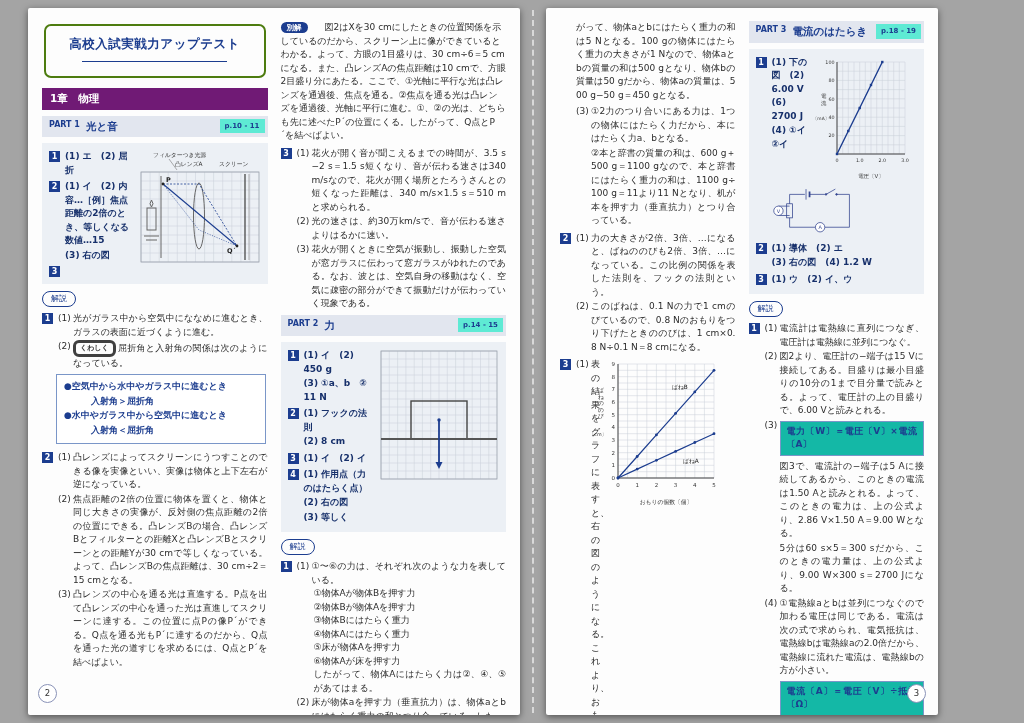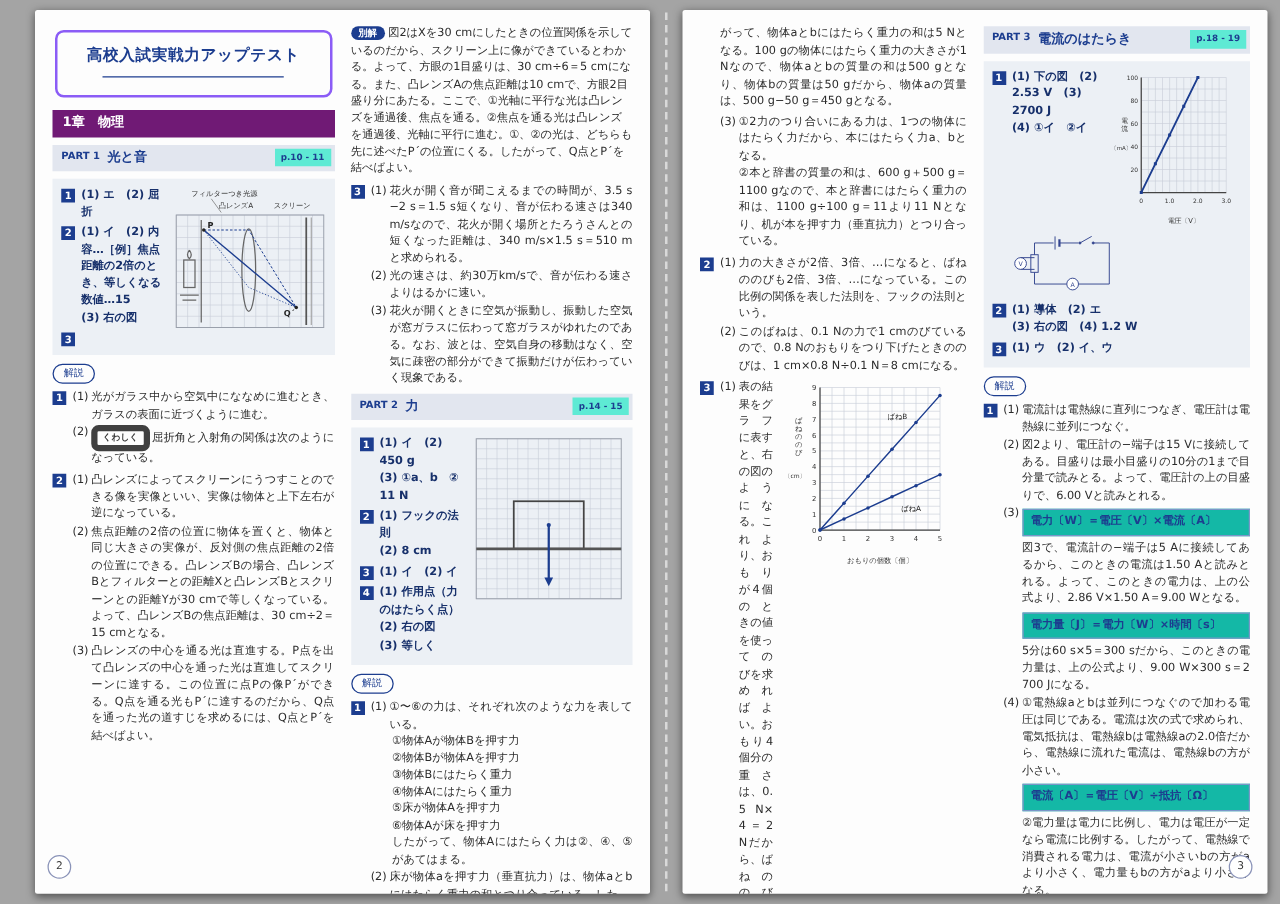--- a/index.html
+++ b/index.html
@@ -1,27 +1,27 @@
 <!DOCTYPE html>
 <html><head>
 <meta charset="utf-8">
 <style>
   html,body{margin:0;padding:0;}
   body{width:1024px;height:723px;background:#a4a4a4;position:relative;overflow:hidden;
        font-family:"DejaVu Sans","Liberation Sans",sans-serif;}
   .page{position:absolute;top:8px;height:707px;background:#fdfdfd;border-radius:2px;
         box-shadow:0 2px 7px rgba(0,0,0,.5);overflow:hidden;}
   #left-page{left:28px;width:492px;}
-  #right-page{left:546px;width:468px;}
+  #right-page{left:546px;width:392px;}
   #gutter{position:absolute;left:532px;top:10px;height:703px;width:0;border-left:2px dashed #d9d9d9;}
   .cols{display:flex;gap:13px;padding:13px 14px 10px;}
   .col{flex:1;min-width:0;font-size:9px;line-height:1.5;color:#2b2b2b;}
   .p-text,.cont-para,.bk-text{text-align:justify;word-break:break-all;}
   
-  .title-box{border:2px solid #8b5cf6;border-radius:7px;text-align:center;padding:9px 8px 8px;margin:3px 2px 10px;}
+  .title-box{border:2px solid #4d7c0f;border-radius:7px;text-align:center;padding:9px 8px 8px;margin:3px 2px 10px;}
   .tb-t{color:#1c3d8f;font-weight:bold;font-size:12.5px;letter-spacing:.5px;}
   .tb-line{border-top:1.5px solid #1c3d8f;width:72%;margin:7px auto 6px;}
   .tb-s{color:#1c3d8f;font-weight:bold;font-size:11.5px;letter-spacing:2px;}
   .chapter{background:#701a75;color:#fff;font-weight:bold;font-size:10.5px;padding:3px 8px;margin:0 0 6px;}
   .part{background:#e2e6ef;display:flex;align-items:flex-start;padding:3px 3px 3px 7px;margin:0 0 6px;}
   .part-num{color:#1c3d8f;font-weight:bold;font-size:8px;margin-right:6px;white-space:nowrap;}
   .part-title{color:#1c3d8f;font-weight:bold;font-size:10.5px;flex:1;}
   .part-pages{background:#5eead4;color:#1c3d8f;font-weight:bold;font-size:7px;padding:2px 5px;white-space:nowrap;}
   .answers{background:#ecEFf4;background:#ecf0f5;padding:7px 7px 5px;margin:0 0 7px;overflow:hidden;}
   .ans-item{display:flex;margin-bottom:2px;}
@@ -33,31 +33,31 @@
   .kaisetsu-wrap{margin:2px 0 5px;}
   .kaisetsu{display:inline-block;border:1.2px solid #1c3d8f;color:#1c3d8f;border-radius:9px;
             font-size:8px;font-weight:normal;padding:1px 8px;}
   .exp{display:flex;margin-bottom:3px;}
   .exp-body{flex:1;min-width:0;}
   .exp-para{display:flex;margin-bottom:1px;}
   .p-label{flex:0 0 auto;margin-right:2px;white-space:nowrap;min-width:13px;}
   .p-label.empty{min-width:13px;}
   .p-text{flex:1;min-width:0;}
   .sub-line{margin-left:2px;}
-  .tag{display:inline-block;border:5px solid #404040;border-radius:6px;font-size:7px;padding:0 4px;
+  .tag{display:inline-block;border:3px solid #404040;border-radius:6px;font-size:7px;padding:0 4px;
        margin-right:2px;font-weight:bold;color:#333;vertical-align:1px;}
   .blue-box{border:1.2px solid #7a96c8;background:#fff;color:#1c3d8f;font-weight:bold;
             padding:5px 7px;margin:3px 2px 7px 14px;}
   .bb-line{margin-bottom:1px;}
   .bb-line.indent{text-indent:3em;}
   .formula-box{border:1.2px solid #7a96c8;background:#14b8a6;color:#1c3d8f;font-weight:bold;
                padding:3px 6px;margin:2px 0 3px;font-size:9px;}
   .betsukai{margin-bottom:4px;}
   .betsukai-badge{background:#1c3d8f;color:#fff;border-radius:8px;font-size:7.5px;font-weight:bold;
-                  padding:1px 6px;margin-right:3px;}
+                  padding:1px 6px;margin-right:17px;}
   .cont-para{padding-left:16px;margin-bottom:3px;}
   .fig-r{float:right;margin:0 0 3px 5px;}
   .fig-inline{margin:2px 0 3px 16px;}
   .fig-r svg,.fig-inline svg{display:block;}
   .pgnum{position:absolute;bottom:12px;width:17px;height:17px;border:1px solid #8a93b8;border-radius:50%;
          color:#333;font-size:8.5px;text-align:center;line-height:17px;background:#fff;}
   #pg-left{left:10px;}
   #pg-right{right:12px;}
   svg text{font-family:"DejaVu Sans","Liberation Sans",sans-serif;}
 </style>
@@ -131,20 +131,26 @@
           <div class="exp-body">
             <div class="exp-para">
               <span class="p-label">(1)</span>
               <div class="p-text">光がガラス中から空気中にななめに進むとき、ガラスの表面に近づくように進む。</div>
             </div>
             <div class="exp-para">
               <span class="p-label">(2)</span>
               <div class="p-text"><span class="tag">くわしく</span>屈折角と入射角の関係は次のようになっている。</div>
             </div>
           </div>
+        </div>
+        <div class="blue-box">
+          <div class="bb-line">●空気中から水中やガラス中に進むとき</div>
+          <div class="bb-line indent">入射角＞屈折角</div>
+          <div class="bb-line">●水中やガラス中から空気中に進むとき</div>
+          <div class="bb-line indent">入射角＜屈折角</div>
         </div>
         <div class="exp">
           <span class="badge">2</span>
           <div class="exp-body">
             <div class="exp-para">
               <span class="p-label">(1)</span>
               <div class="p-text">凸レンズによってスクリーンにうつすことのできる像を実像といい、実像は物体と上下左右が逆になっている。</div>
             </div>
             <div class="exp-para">
               <span class="p-label">(2)</span>
@@ -367,21 +373,21 @@
                 <rect x="68.1" y="4.8" width="2.4" height="2.4" fill="#1c3d8f"></rect>
               </g>
     <text x="8" y="42" font-size="5.4" fill="#333"><tspan x="8" dy="0">電</tspan><tspan x="8" dy="6.6">流</tspan></text>
     <text x="8" y="64" font-size="4.4" fill="#333" text-anchor="middle">〔mA〕</text>
     <text x="58" y="122" font-size="5.4" fill="#333" text-anchor="middle">電圧〔V〕</text>
   </svg>
           </div>
           <div class="ans-item">
             <span class="badge">1</span>
             <div class="ans-lines">
-              <div class="ans-line">(1) 下の図　(2) 2.53 V　(3) 2700 J</div>
+              <div class="ans-line">(1) 下の図　(2) 6.00 V　(6) 2700 J</div>
               <div class="ans-line">(4) ①イ　②イ</div>
             </div>
           </div>
           <div class="fig-inline">
             <svg width="88" viewBox="0 0 150 92">
     <g stroke="#33458f" fill="none" stroke-width="1.3">
       <path d="M30 16 H56"></path>
       <line x1="58" y1="7" x2="58" y2="25"></line>
       <line x1="64" y1="11" x2="64" y2="21" stroke-width="3"></line>
       <path d="M64 16 H90"></path>
@@ -431,26 +437,20 @@
               <div class="p-text">
                 <div class="formula-box">電力〔W〕＝電圧〔V〕×電流〔A〕</div>
               </div>
             </div>
             <div class="exp-para">
               <span class="p-label empty"></span>
               <div class="p-text">図3で、電流計の−端子は5 Aに接続してあるから、このときの電流は1.50 Aと読みとれる。よって、このときの電力は、上の公式より、2.86 V×1.50 A＝9.00 Wとなる。</div>
             </div>
             <div class="exp-para">
               <span class="p-label empty"></span>
-              <div class="p-text">
-                <div class="formula-box">電力量〔J〕＝電力〔W〕×時間〔s〕</div>
-              </div>
-            </div>
-            <div class="exp-para">
-              <span class="p-label empty"></span>
               <div class="p-text">5分は60 s×5＝300 sだから、このときの電力量は、上の公式より、9.00 W×300 s＝2700 Jになる。</div>
             </div>
             <div class="exp-para">
               <span class="p-label">(4)</span>
               <div class="p-text">①電熱線aとbは並列につなぐので加わる電圧は同じである。電流は次の式で求められ、電気抵抗は、電熱線bは電熱線aの2.0倍だから、電熱線に流れた電流は、電熱線bの方が小さい。</div>
             </div>
             <div class="exp-para">
               <span class="p-label empty"></span>
               <div class="p-text">
                 <div class="formula-box">電流〔A〕＝電圧〔V〕÷抵抗〔Ω〕</div>

